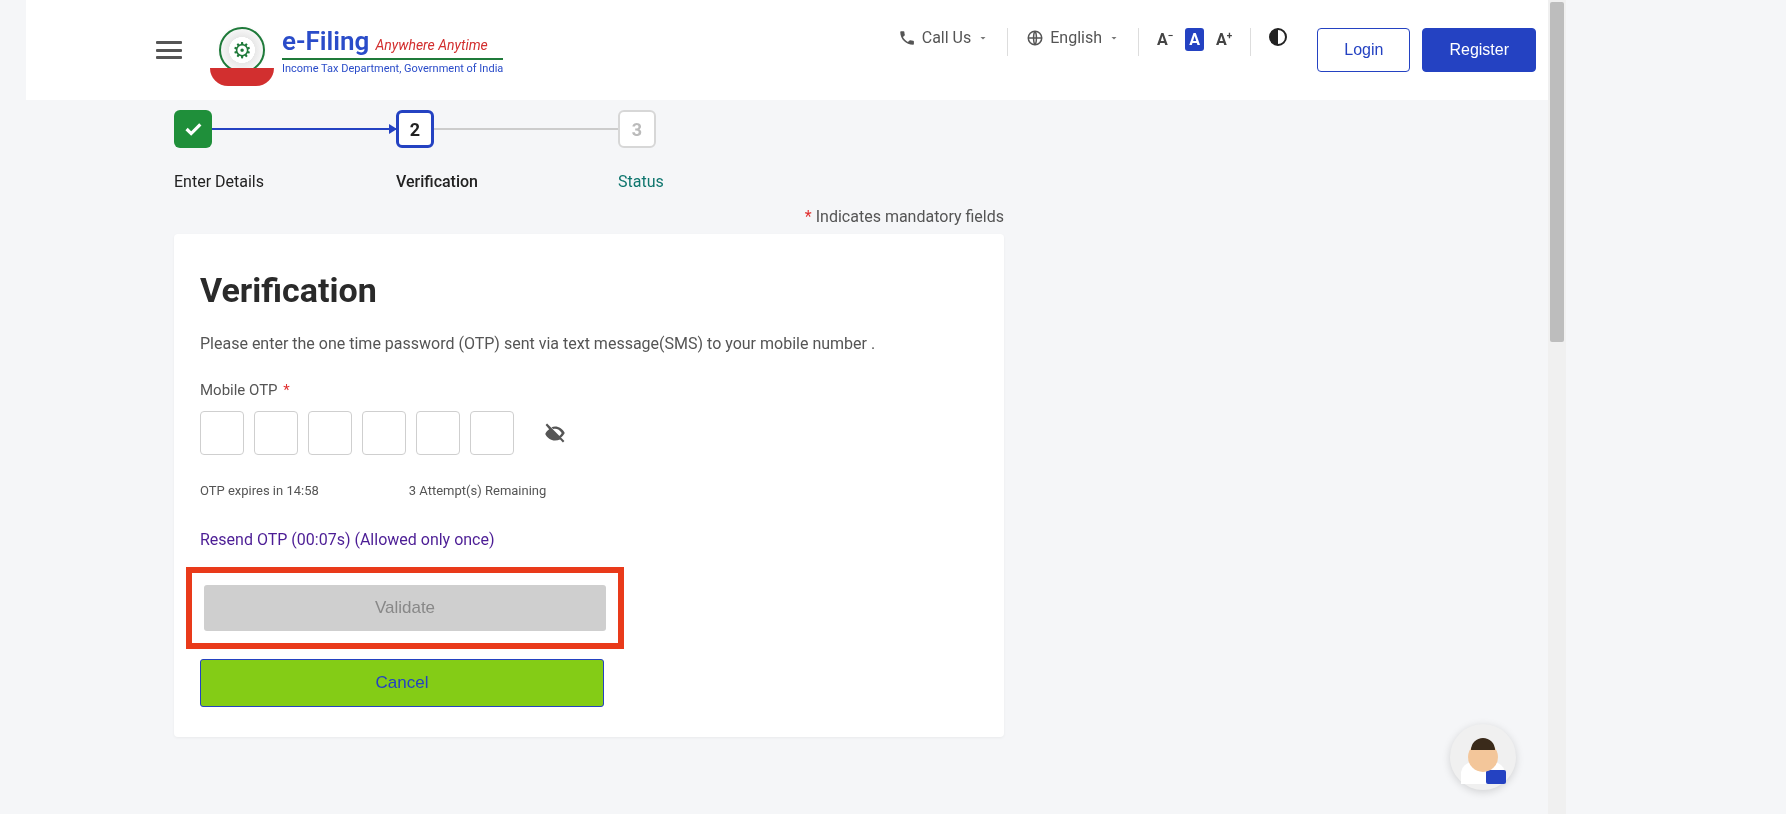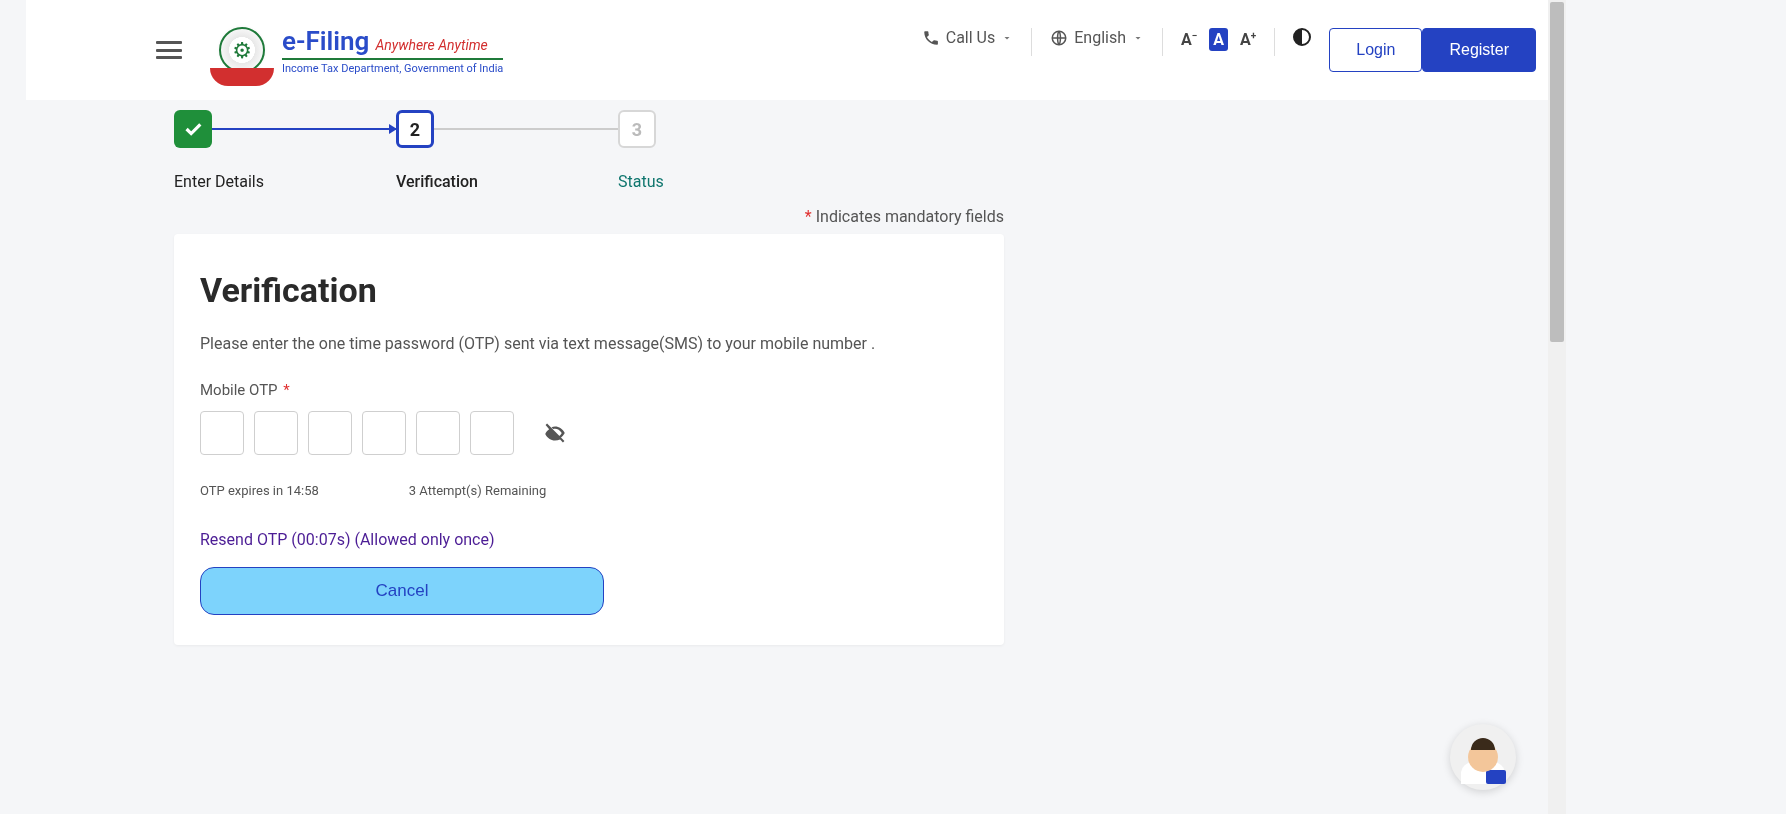--- a/index.html
+++ b/index.html
@@ -112,20 +112,21 @@
   .contrast-icon {
     width: 18px; height: 18px; border-radius: 50%;
     background: linear-gradient(90deg, #222 0 50%, transparent 50% 100%);
     border: 2px solid #222;
   }
   .btn {
     padding: 12px 26px;
     border-radius: 4px;
     font-size: 16px;
     cursor: pointer;
+    margin-left: 12px;
   }
   .btn-login { background: #fff; border: 1.5px solid #2442c2; color: #2442c2; }
   .btn-register { background: #2442c2; border: 1.5px solid #2442c2; color: #fff; }
 
   
   .stepper-area {
     padding: 10px 0 16px 0;
     margin-left: 148px;
   }
   .stepper-row { display: flex; align-items: center; }
@@ -193,22 +194,22 @@
   }
   .btn-validate {
     width: 100%; height: 46px;
     border: none; border-radius: 3px;
     background: #cfcfcf; color: #888;
     font-size: 17px;
     cursor: pointer;
   }
   .btn-cancel {
     width: 404px; height: 48px;
-    border: 1.5px solid #2442c2; border-radius: 14px;
-    background: #7dd3fc; color: #2442c2;
+    border: 1.5px solid #2442c2; border-radius: 3px;
+    background: #84cc16; color: #2442c2;
     font-size: 17px;
     cursor: pointer;
   }
 
   
   .chatbot {
     position: absolute;
     right: 50px; bottom: 24px;
     width: 66px; height: 66px;
     border-radius: 50%;
@@ -329,20 +330,23 @@
       </svg>
     </div>
 
     <div class="info-row">
       <span>OTP expires in 14:58</span>
       <span>3 Attempt(s) Remaining</span>
     </div>
 
     <div class="resend-row">Resend OTP (00:07s)  (Allowed only once)</div>
 
+    <div class="highlight-box">
+      <button class="btn-validate">Validate</button>
+    </div>
 
     <button class="btn-cancel">Cancel</button>
   </div>
 
   <div class="chatbot">
     <div class="chatbot-body"></div>
     <div class="chatbot-flag"></div>
     <div class="chatbot-face">
       <div class="chatbot-hair"></div>
     </div>

